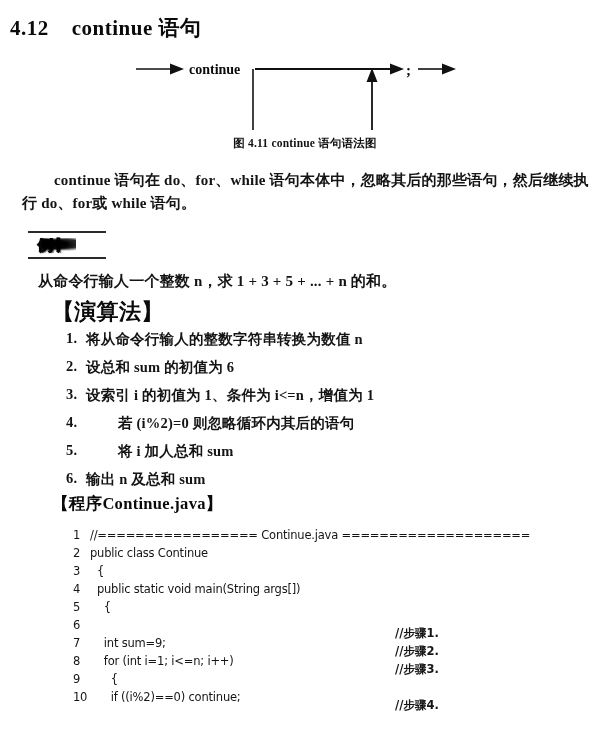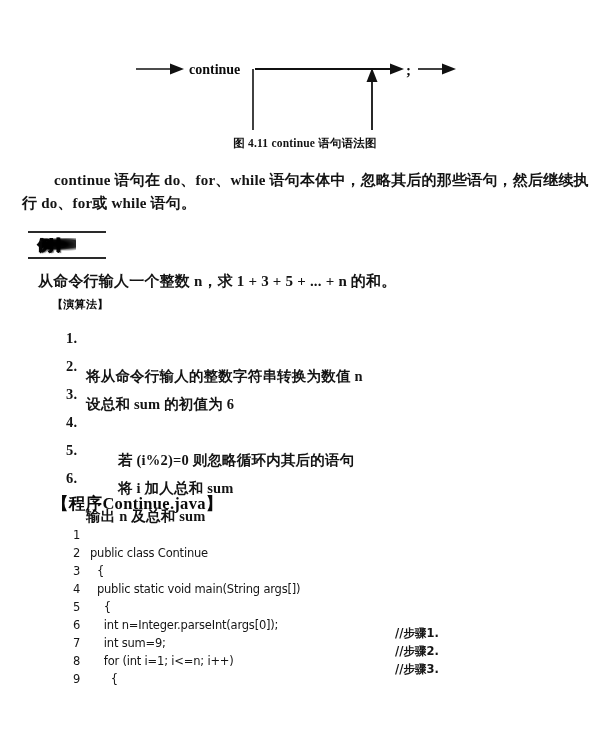--- a/index.html
+++ b/index.html
@@ -116,21 +116,21 @@
     font-size: 15px;
     font-weight: bold;
     color: #141414;
     letter-spacing: 0.2px;
     white-space: nowrap;
   }
 
   
   .bracket-heading {
     position: absolute;
-    font-size: 11px;
+    font-size: 22px;
     font-weight: bold;
     color: #0a0a0a;
     letter-spacing: 0.3px;
     white-space: nowrap;
   }
   #algo-heading { left: 52px; top: 297px; }
   #prog-heading { left: 52px; top: 493px; font-size: 16.5px; }
 
   
   .algo-list {
@@ -150,21 +150,20 @@
   }
   .algo-item .num {
     position: absolute;
     left: 66px;
     top: 0;
   }
   .algo-item .txt {
     position: absolute;
     left: 86px;
     top: 0;
-    margin-top: 37px;
   }
   .algo-item.deep .txt { left: 118px; }
 
   
   .code-block {
     position: absolute;
     left: 0;
     top: 528px;
     width: 610px;
     font-family: "DejaVu Sans", "Liberation Sans", sans-serif;
@@ -197,20 +196,21 @@
     font-weight: bold;
     white-space: pre;
     letter-spacing: 0px;
   }
 </style>
 </head>
 <body>
 
 <div class="page">
 
+  <div class="sec-heading">4.12    continue 语句</div>
 
   <div class="diagram">
     <svg width="610" height="82" viewBox="0 0 610 82">
 
       <line x1="136" y1="21" x2="172" y2="21" stroke="#111" stroke-width="1.6"></line>
       <polygon points="170,15.5 184,21 170,26.5" fill="#111"></polygon>
 
       <text class="dg-label" x="189" y="26" font-size="14">continue</text>
 
       <line x1="255" y1="21" x2="395" y2="21" stroke="#111" stroke-width="1.8"></line>
@@ -250,40 +250,42 @@
     <div class="algo-item">
       <span class="num">1.</span>
       <span class="txt">将从命令行输人的整数字符串转换为数值 n</span>
     </div>
     <div class="algo-item">
       <span class="num">2.</span>
       <span class="txt">设总和 sum 的初值为 6</span>
     </div>
     <div class="algo-item">
       <span class="num">3.</span>
+      <span class="txt">设索引 i 的初值为 1、条件为 i&lt;=n，增值为 1</span>
     </div>
     <div class="algo-item deep">
       <span class="num">4.</span>
       <span class="txt">若 (i%2)=0 则忽略循环内其后的语句</span>
     </div>
     <div class="algo-item deep">
       <span class="num">5.</span>
       <span class="txt">将 i 加人总和 sum</span>
     </div>
     <div class="algo-item">
       <span class="num">6.</span>
       <span class="txt">输出 n 及总和 sum</span>
     </div>
   </div>
 
   <div class="bracket-heading" id="prog-heading">【程序Continue.java】</div>
 
   <div class="code-block">
     <div class="code-line">
       <span class="ln">1</span>
+      <span class="src">//================= Continue.java ====================</span>
       <span class="cmt"></span>
     </div>
     <div class="code-line">
       <span class="ln">2</span>
       <span class="src">public class Continue</span>
       <span class="cmt"></span>
     </div>
     <div class="code-line">
       <span class="ln">3</span>
       <span class="src">  {</span>
@@ -294,33 +296,37 @@
       <span class="src">  public static void main(String args[])</span>
       <span class="cmt"></span>
     </div>
     <div class="code-line">
       <span class="ln">5</span>
       <span class="src">    {</span>
       <span class="cmt"></span>
     </div>
     <div class="code-line">
       <span class="ln">6</span>
-      <span class="src">    int n=Integer.parseInt(args[0]);</span>
       <span class="cmt">//步骤1.</span>
     </div>
     <div class="code-line">
       <span class="ln">7</span>
       <span class="src">    int sum=9;</span>
       <span class="cmt">//步骤2.</span>
     </div>
     <div class="code-line">
       <span class="ln">8</span>
       <span class="src">    for (int i=1; i&lt;=n; i++)</span>
       <span class="cmt">//步骤3.</span>
     </div>
     <div class="code-line">
       <span class="ln">9</span>
       <span class="src">      {</span>
       <span class="cmt"></span>
     </div>
+    <div class="code-line">
+      <span class="ln">10</span>
+      <span class="src">      if ((i%2)==0) continue;</span>
+      <span class="cmt">//步骤4.</span>
+    </div>
   </div>
 
 </div>
 
 </body></html>

